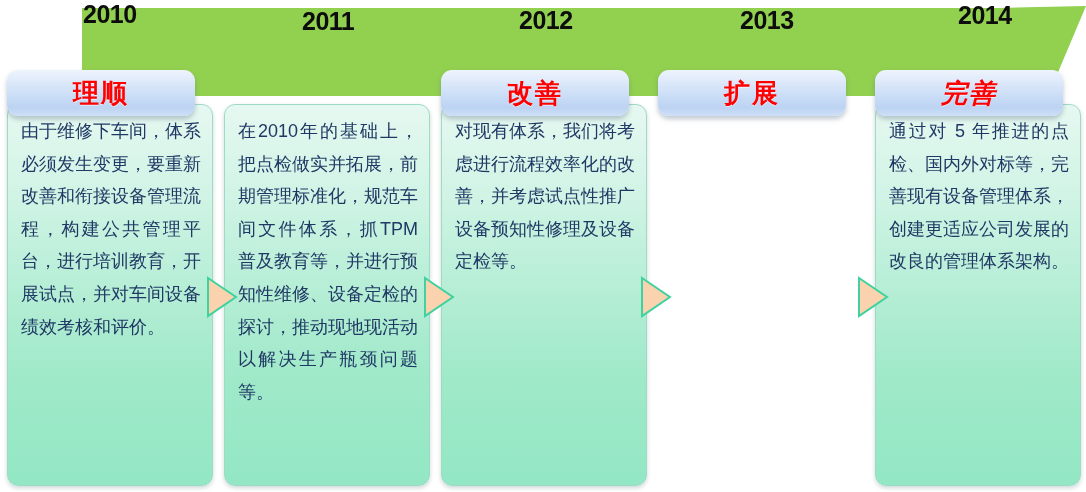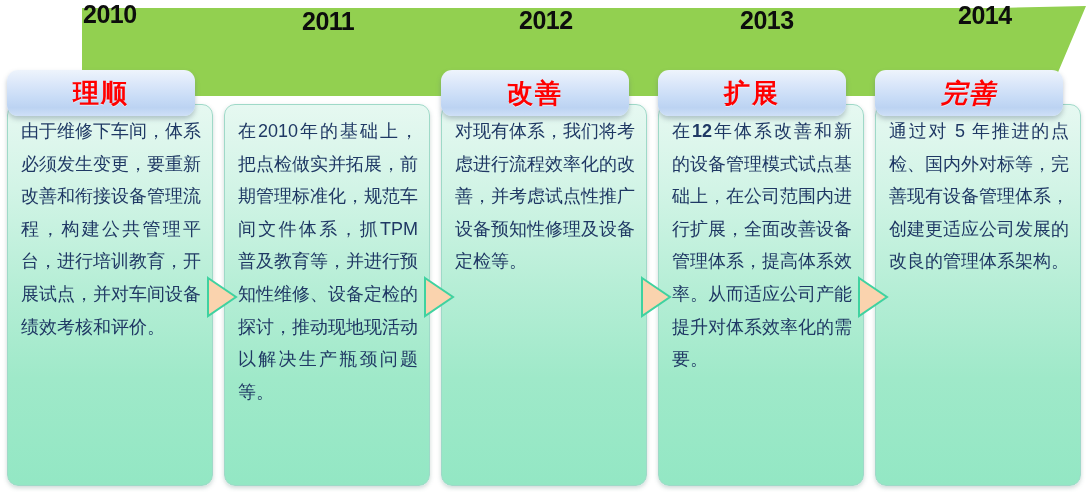--- a/index.html
+++ b/index.html
@@ -140,25 +140,20 @@
 
   <div class="card" style="left:7px;">
     <div class="card-text">由于维修下车间，体系必须发生变更，要重新改善和衔接设备管理流程，构建公共管理平台，进行培训教育，开展试点，并对车间设备绩效考核和评价。</div>
   </div>
   <div class="card" style="left:224px;">
     <div class="card-text">在2010年的基础上，把点检做实并拓展，前期管理标准化，规范车间文件体系，抓TPM普及教育等，并进行预知性维修、设备定检的探讨，推动现地现活动以解决生产瓶颈问题等。</div>
   </div>
   <div class="card" style="left:441px;">
     <div class="card-text">对现有体系，我们将考虑进行流程效率化的改善，并考虑试点性推广设备预知性修理及设备定检等。</div>
   </div>
-  <div class="card" style="left:658px;">
-    <div class="card-text">
-      <span>在</span><b>12</b><span>年体系改善和新的设备管理模式试点基础上，在公司范围内进行扩展，全面改善设备管理体系，提高体系效率。从而适应公司产能提升对体系效率化的需要。</span>
-    </div>
-  </div>
   <div class="card" style="left:875px;">
     <div class="card-text">通过对 5 年推进的点检、国内外对标等，完善现有设备管理体系，创建更适应公司发展的改良的管理体系架构。</div>
   </div>
 
   <div class="connector" style="left:206px;">
     <svg viewBox="0 0 32 42" aria-hidden="true">
       <polygon points="2,2 30,21 2,40" fill="#fad3ae" stroke="#3fd2a0" stroke-width="2"></polygon>
     </svg>
   </div>
   <div class="connector" style="left:423px;">

